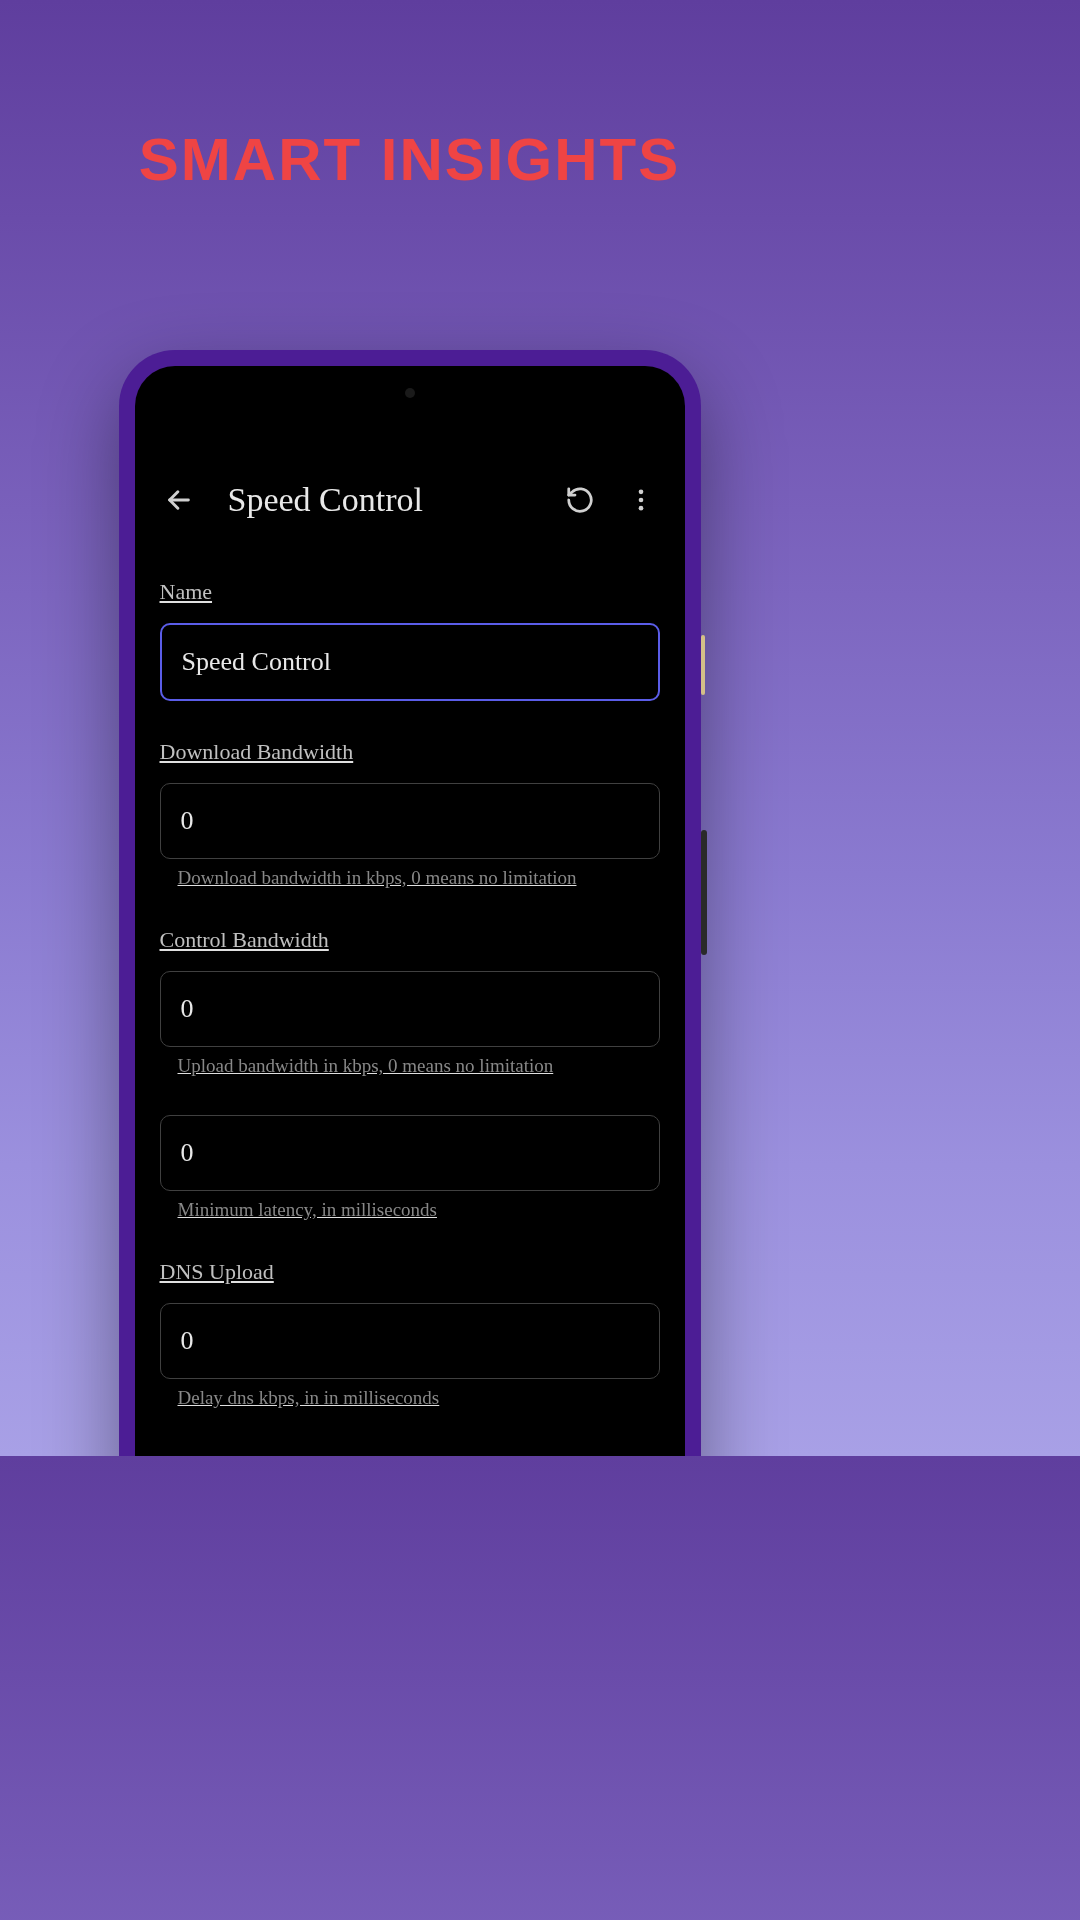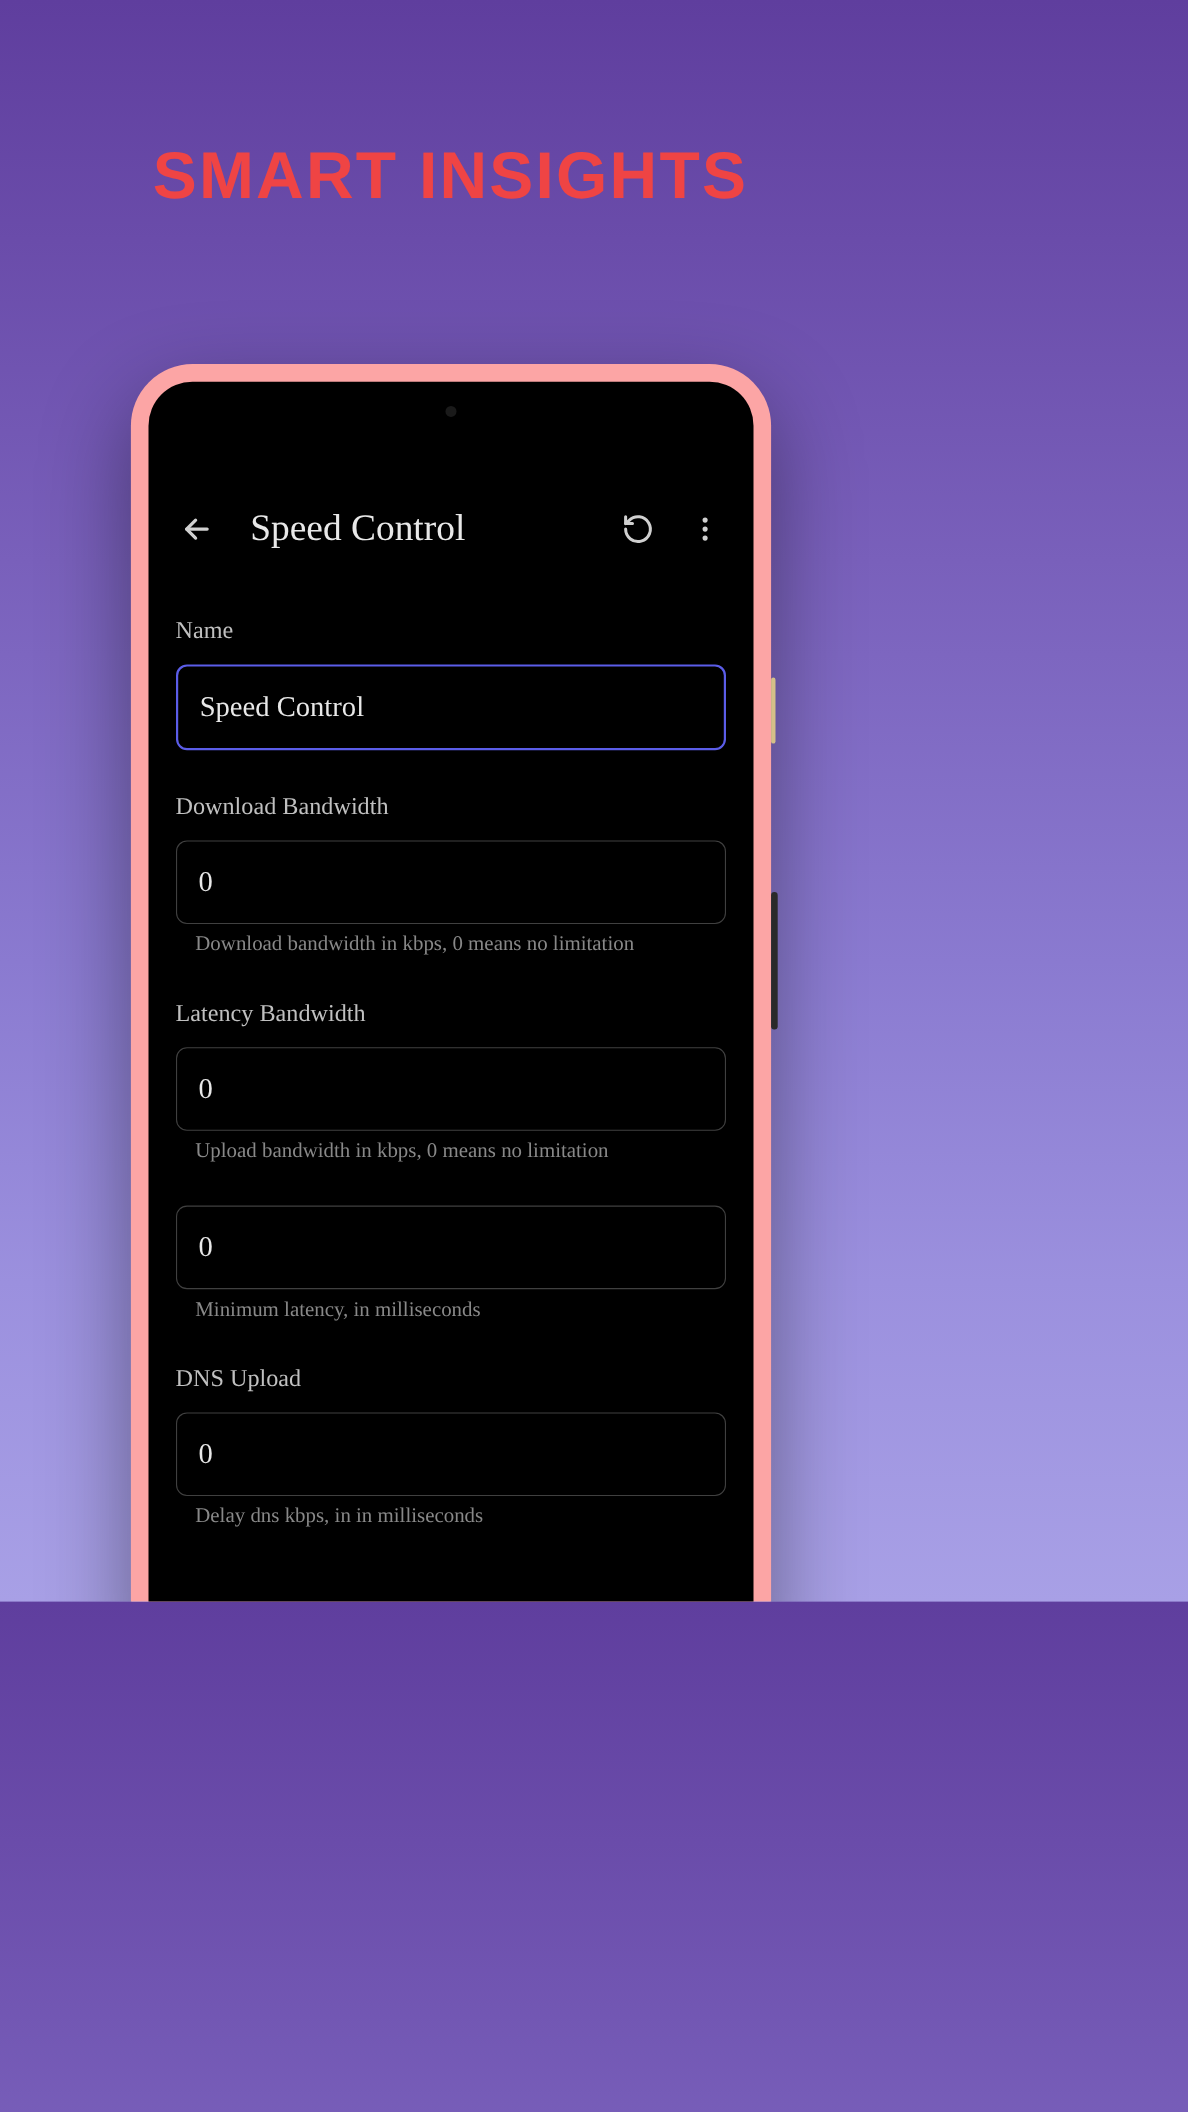--- a/index.html
+++ b/index.html
@@ -22,26 +22,26 @@
       font-size: 60px;
       font-weight: 700;
       text-align: center;
       letter-spacing: 2px;
       padding-top: 125px;
       font-family: 'Arial Black', Arial, sans-serif;
     }
 
     .phone-frame {
       position: absolute;
-      top: 331px;
+      top: 350px;
       left: 50%;
       transform: translateX(-50%);
       width: 582px;
       height: 1200px;
-      background: #fca5a5;
+      background: #4c1d95;
       border-radius: 56px;
       padding: 16px;
       box-shadow: 0 30px 80px rgba(0,0,0,0.4);
     }
 
     .phone-screen {
       width: 100%;
       height: 100%;
       background: #000000;
       border-radius: 40px;
@@ -115,20 +115,21 @@
     }
 
     .toolbar-title {
       font-size: 34px;
       color: #e8e8e8;
       font-weight: 400;
     }
 
     .form-group {
       margin-bottom: 38px;
+      text-decoration: underline;
     }
 
     .form-label {
       font-size: 22px;
       color: #c0c0c0;
       margin-bottom: 18px;
       display: block;
       font-weight: 400;
     }
 
@@ -205,21 +206,21 @@
         <input class="form-input focused" type="text" value="Speed Control" style="">
       </div>
 
       <div class="form-group">
         <label class="form-label">Download Bandwidth</label>
         <input class="form-input" type="text" value="0" style="">
         <div class="form-hint">Download bandwidth in kbps, 0 means no limitation</div>
       </div>
 
       <div class="form-group">
-        <label class="form-label">Latency Bandwidth</label>
+        <label class="form-label">Control Bandwidth</label>
         <input class="form-input" type="text" value="0" style="">
         <div class="form-hint">Upload bandwidth in kbps, 0 means no limitation</div>
       </div>
 
       <div class="form-group">
         <input class="form-input" type="text" value="0" style="">
         <div class="form-hint">Minimum latency, in milliseconds</div>
       </div>
 
       <div class="form-group">

